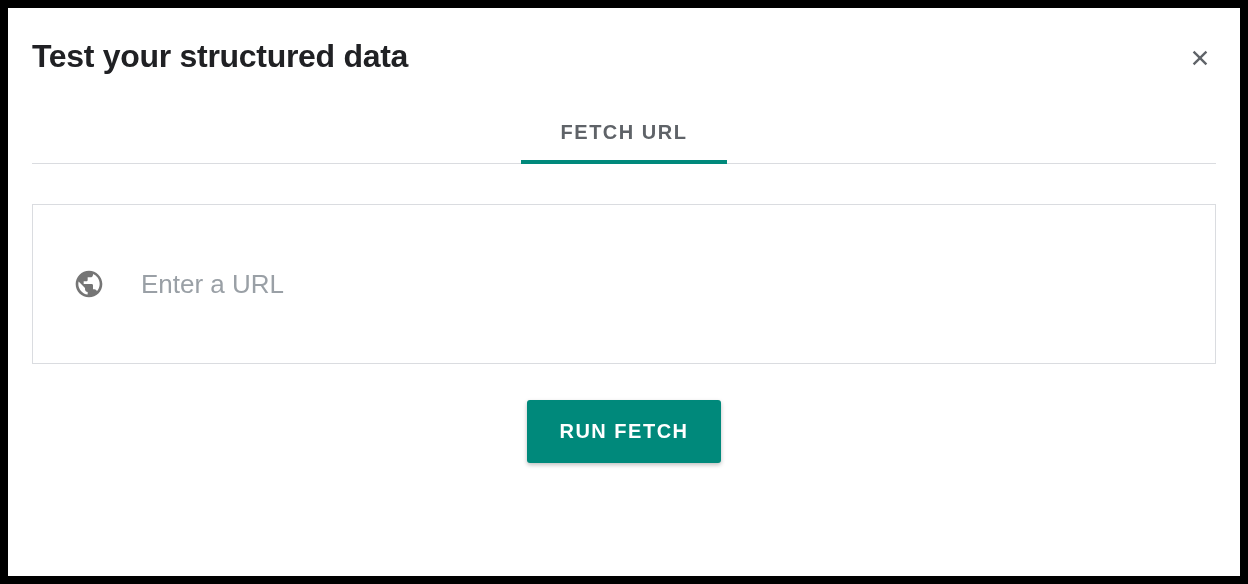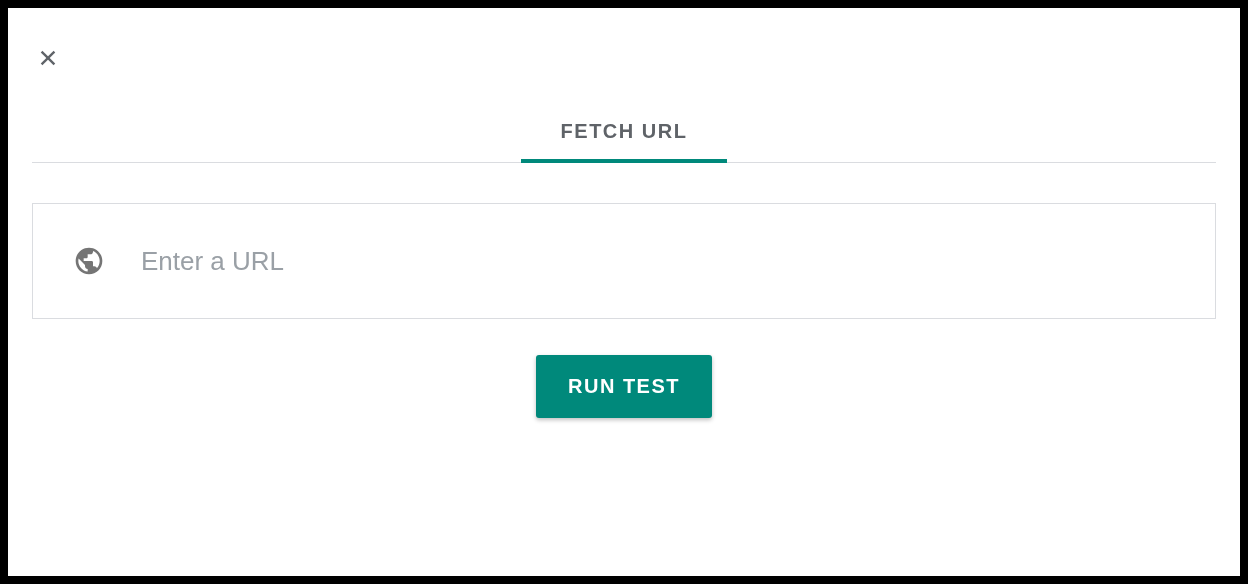--- a/index.html
+++ b/index.html
@@ -66,21 +66,21 @@
     }
     .tab.active {
       color: #5f6368;
       border-bottom-color: #00897b;
     }
     .input-wrapper {
       border: 1px solid #dadce0;
       display: flex;
       align-items: center;
       padding: 0 40px;
-      height: 116px;
+      height: 160px;
       margin-bottom: 36px;
     }
     .globe-icon {
       color: #757575;
       margin-right: 36px;
       display: flex;
       align-items: center;
     }
     .globe-icon svg {
       width: 32px;
@@ -112,20 +112,21 @@
       cursor: pointer;
       border-radius: 3px;
       box-shadow: 0 2px 4px rgba(0,0,0,0.25);
     }
   </style>
 </head>
 <body>
 
 <div class="container">
   <div class="header">
+    <h1 class="title">Test your structured data</h1>
     <div class="close-btn">
       <svg viewBox="0 0 24 24" fill="none" stroke="currentColor" stroke-width="2.5">
         <line x1="5" y1="5" x2="19" y2="19"></line>
         <line x1="19" y1="5" x2="5" y2="19"></line>
       </svg>
     </div>
   </div>
 
   <div class="tabs">
     <div class="tab active">FETCH URL</div>
@@ -134,15 +135,15 @@
   <div class="input-wrapper">
     <span class="globe-icon">
       <svg viewBox="0 0 24 24" fill="currentColor">
         <path d="M12 2C6.48 2 2 6.48 2 12s4.48 10 10 10 10-4.48 10-10S17.52 2 12 2zm-1 17.93c-3.95-.49-7-3.85-7-7.93 0-.62.08-1.21.21-1.79L9 15v1c0 1.1.9 2 2 2v1.93zm6.9-2.54c-.26-.81-1-1.39-1.9-1.39h-1v-3c0-.55-.45-1-1-1H8v-2h2c.55 0 1-.45 1-1V7h2c1.1 0 2-.9 2-2v-.41c2.93 1.19 5 4.06 5 7.41 0 2.08-.8 3.97-2.1 5.39z"></path>
       </svg>
     </span>
     <input type="text" class="url-input" placeholder="Enter a URL" style="">
   </div>
 
   <div class="run-btn-wrapper">
-    <button class="run-btn">RUN TEST</button>
+    <button class="run-btn">RUN FETCH</button>
   </div>
 </div>
 
 </body></html>

